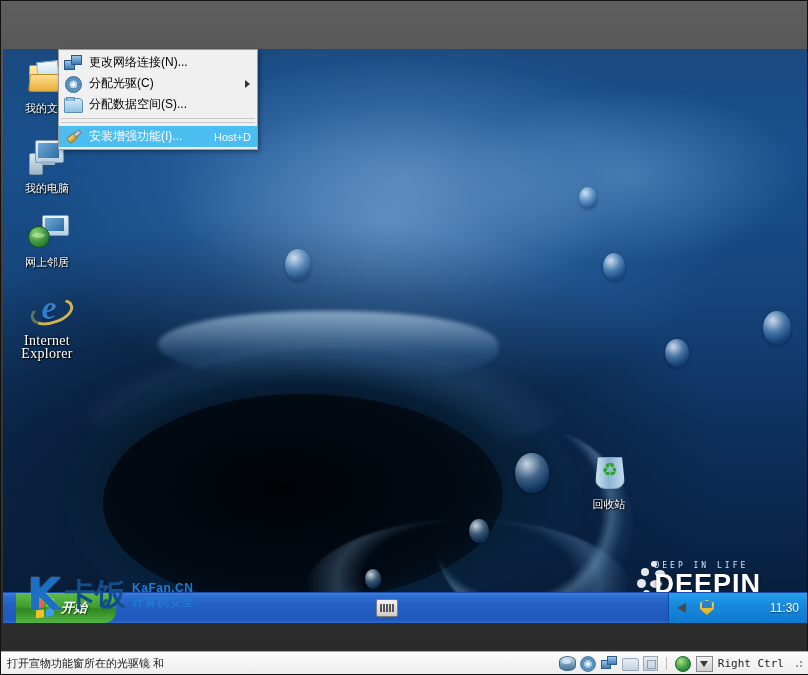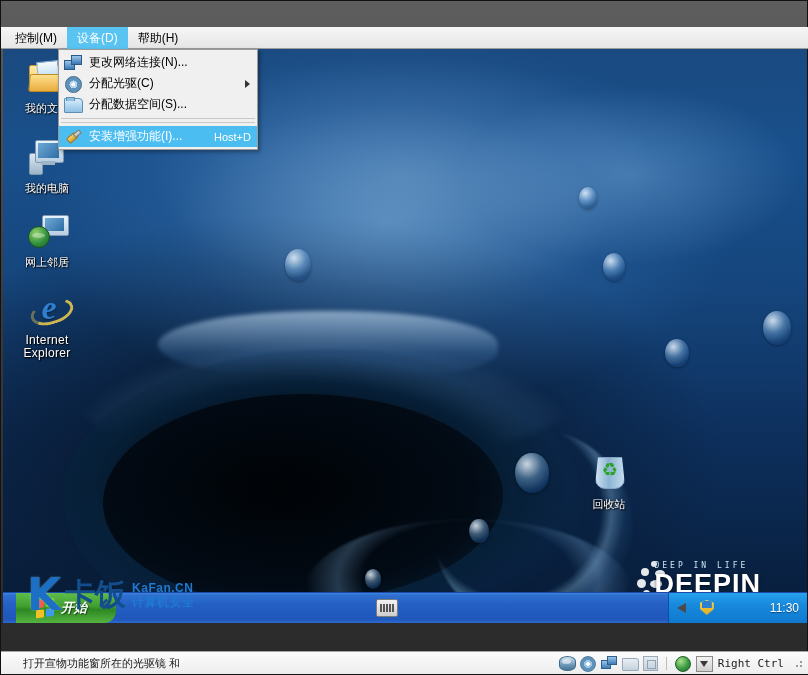--- a/index.html
+++ b/index.html
@@ -128,21 +128,21 @@
   }
 
   
   .dicon{position:absolute;width:76px;text-align:center;}
   .dicon .glyph{width:44px;height:42px;margin:0 auto;position:relative;}
   .dicon .lbl{
     margin-top:3px;color:#fff;font-size:11px;line-height:13px;
     text-shadow:1px 1px 1px rgba(0,0,0,.95),0 0 3px rgba(0,0,0,.8);
     word-break:break-word;
   }
-  .dicon .lbl.mono{font-family:Liberation Sans, sans-serif;font-size:12px;letter-spacing:.3px;}
+  .dicon .lbl.mono{font-family:Liberation Serif, serif;font-size:14px;letter-spacing:.3px;}
 
   
   .g-folder-doc{position:absolute;left:4px;top:4px;width:36px;height:30px;}
   .g-folder-doc .back{position:absolute;left:0;top:4px;width:34px;height:24px;background:linear-gradient(#ffe9a8,#f2c558);border-radius:2px 6px 3px 3px;border:1px solid #c9972c;}
   .g-folder-doc .paper{position:absolute;left:8px;top:0px;width:20px;height:17px;background:linear-gradient(#f4fbff,#bcd9ee);border:1px solid #8fb6d4;transform:rotate(-6deg);}
   .g-folder-doc .front{position:absolute;left:0px;top:13px;width:36px;height:16px;background:linear-gradient(#ffdf8e,#e8ad3e);border:1px solid #bb8b25;border-radius:2px 2px 3px 3px;transform:skewX(-6deg);}
 
   
   .g-pc{position:absolute;left:4px;top:3px;width:38px;height:34px;}
   .g-pc .mon{position:absolute;left:6px;top:0;width:27px;height:21px;background:linear-gradient(#e8f3fb,#b9cfe2);border:1px solid #7d98af;border-radius:2px;}
@@ -259,21 +259,21 @@
   .kafan .side div{font-size:12px;font-weight:bold;color:#1f7ad0;line-height:14px;letter-spacing:.5px;}
 
   
   .statusbar{
     position:absolute;left:0;bottom:0;width:808px;height:23px;
     background:linear-gradient(to bottom,#fcfcfc,#ededed);
     border-top:1px solid #a6a6a6;
     display:flex;align-items:center;box-sizing:border-box;
   }
   .status-text{
-    font-size:11px;color:#1a1a1a;margin-left:22px;white-space:nowrap;
+    font-size:11px;color:#1a1a1a;margin-left:6px;white-space:nowrap;
   }
   .status-icons{margin-left:auto;display:flex;align-items:center;gap:6px;padding-right:6px;}
   .sico{width:15px;height:14px;position:relative;}
   .sico-hdd{
     width:15px;height:13px;border-radius:50%/35%;
     background:linear-gradient(#cfe2f0,#6f98b8 60%,#4a7494);border:1px solid #3f6a8a;
   }
   .sico-hdd:after{content:"";position:absolute;left:3px;top:3px;width:9px;height:5px;border-radius:50%;background:rgba(255,255,255,.55);}
   .sico-cd{
     width:14px;height:14px;border-radius:50%;
@@ -349,25 +349,20 @@
   .i-screw .h{position:absolute;left:2px;top:5px;width:9px;height:5px;background:linear-gradient(#fbd66b,#d99b22);border:1px solid #a87513;border-radius:2px;}
   .i-screw .t{position:absolute;left:10px;top:6px;width:6px;height:3px;background:linear-gradient(#e8e8e8,#a9a9a9);border:1px solid #808080;}
 </style>
 </head>
 <body>
 
 <div id="app">
   <div class="vbox-window">
 
 
-    <div class="menubar">
-      <div class="menu-item">控制(M)</div>
-      <div class="menu-item active">设备(D)</div>
-      <div class="menu-item">帮助(H)</div>
-    </div>
 
     <div class="vm-screen">
       <div class="wall"></div>
       <div class="rim"></div>
       <div class="crest"></div>
       <div class="splash"></div>
       <div class="splash2"></div>
       <div class="arm1"></div>
       <div class="arm2"></div>
 

